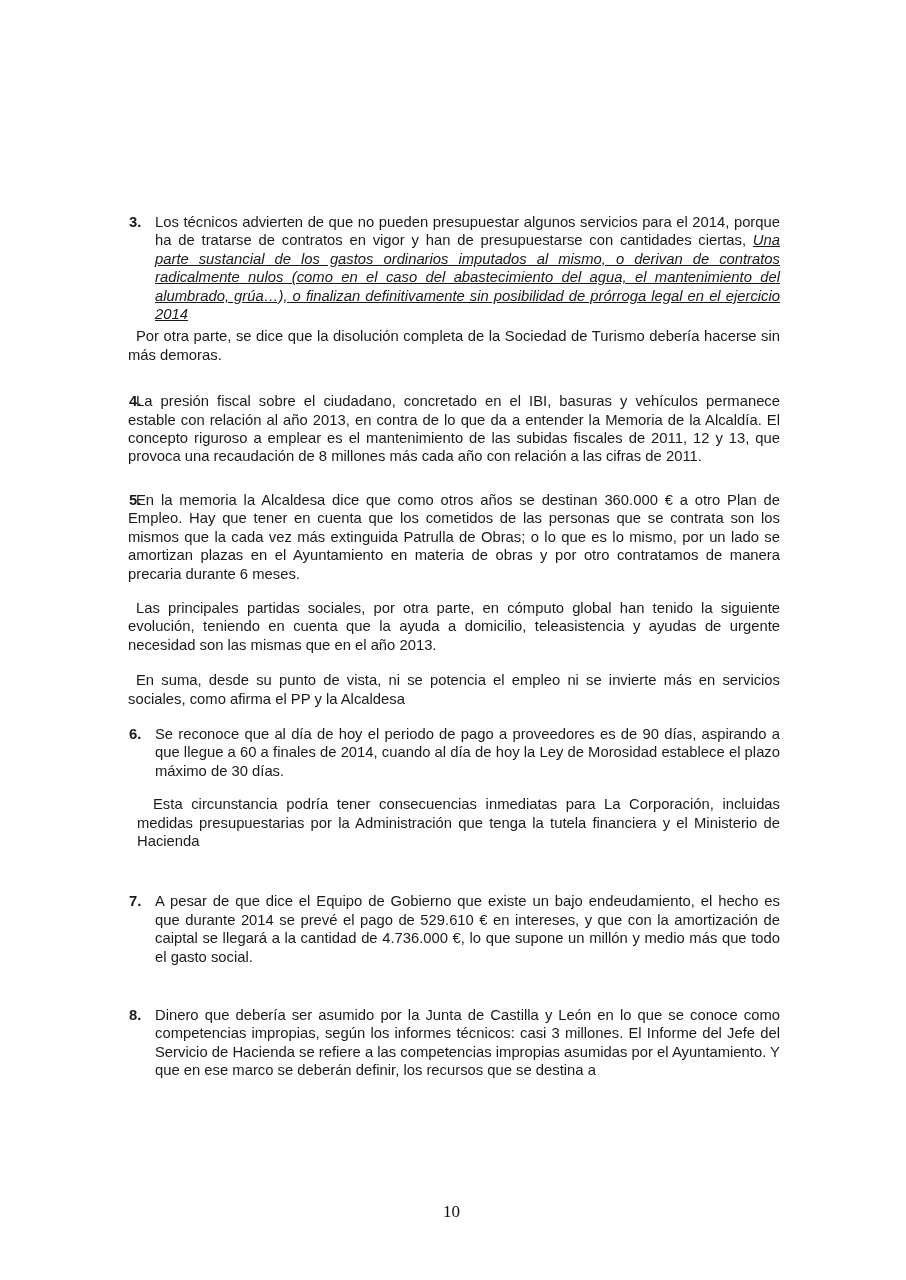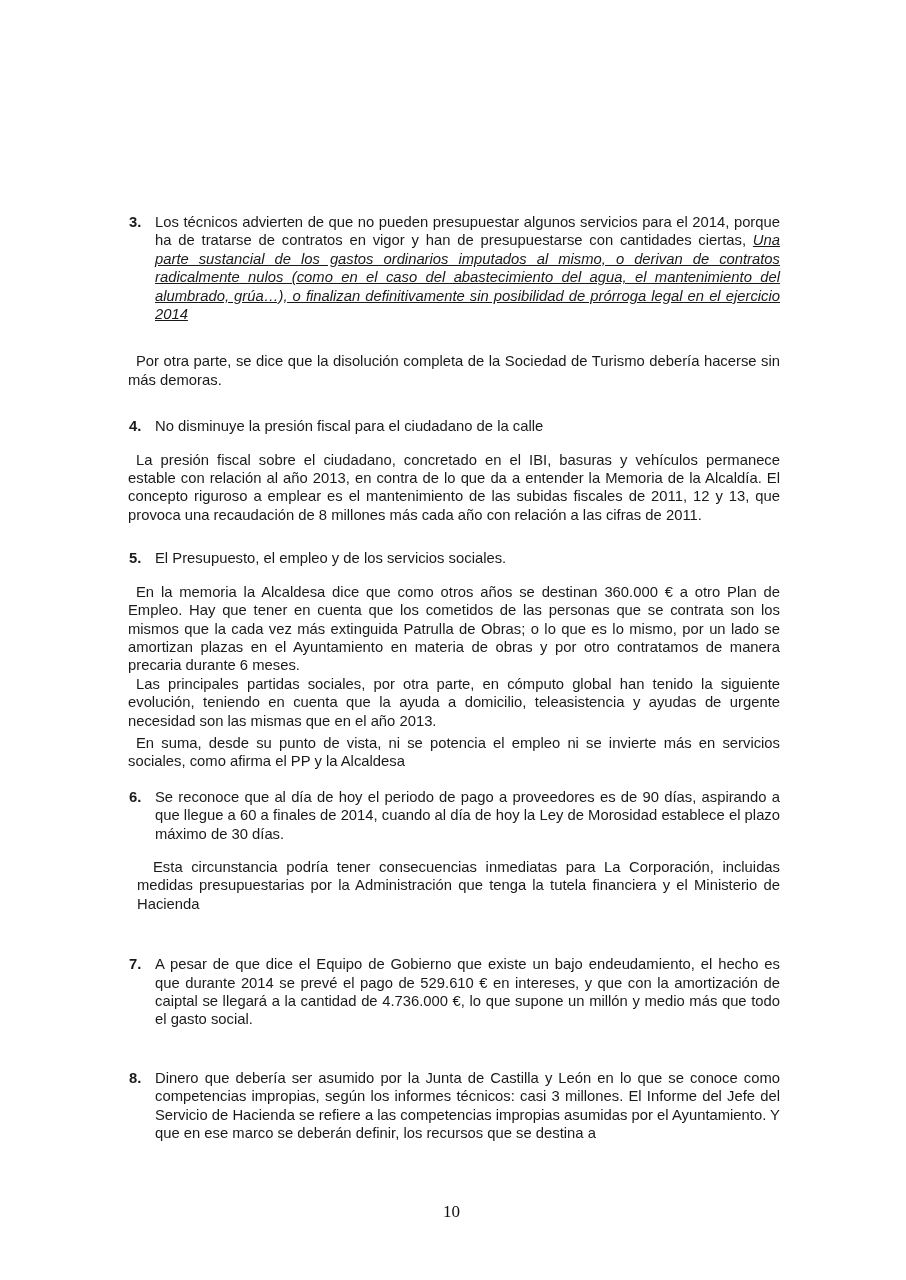--- a/index.html
+++ b/index.html
@@ -35,28 +35,28 @@
     top: 0;
     font-weight: bold;
   }
   .para {
     text-align: justify;
     text-indent: 8px;
   }
   .italic { font-style: italic; text-decoration: underline; }
 
   
-  .mt-p        { margin-top: 29px; }
+  .mt-p        { margin-top: 4px; }
   .mt-bajada   { margin-top: 15px; }
   .mt-item4    { margin-top: 28px; }
   .mt-presion  { margin-top: 15px; }
   .mt-item5    { margin-top: 25px; }
   .mt-memoria  { margin-top: 15px; }
-  .mt-partidas { }
-  .mt-suma     { margin-top: 4px; }
+  .mt-partidas { margin-top: 16px; }
+  .mt-suma     { margin-top: 17px; }
   .mt-item6    { margin-top: 17px; }
   .mt-circ     { margin-top: 15px; }
   .mt-item7    { margin-top: 42px; }
   .mt-item8    { margin-top: 40px; }
 
   .para-circ {
     padding-left: 9px;
     text-indent: 16px;
     text-align: justify;
   }
@@ -79,29 +79,27 @@
 
     <div class="list-item">
       <span class="num">3.</span>
       <span>Los técnicos advierten de que no pueden presupuestar algunos servicios para el 2014, porque ha de tratarse de contratos en vigor y han de presupuestarse con cantidades ciertas, </span><span class="italic">Una parte sustancial de los gastos ordinarios imputados al mismo, o derivan de contratos radicalmente nulos (como en el caso del abastecimiento del agua, el mantenimiento del alumbrado, grúa…), o finalizan definitivamente sin posibilidad de prórroga legal en el ejercicio 2014</span>
     </div>
 
     <div class="para mt-p">Por otra parte, se dice que la disolución completa de la Sociedad de Turismo debería hacerse sin más demoras.</div>
 
     <div class="list-item mt-item4">
       <span class="num">4.</span>
-      <span>No disminuye la presión fiscal para el ciudadano de la calle</span>
     </div>
 
     <div class="para mt-presion">La presión fiscal sobre el ciudadano, concretado en el IBI, basuras y vehículos permanece estable con relación al año 2013, en contra de lo que da a entender la Memoria de la Alcaldía. El concepto riguroso a emplear es el mantenimiento de las subidas fiscales de 2011, 12 y 13, que provoca una recaudación de 8 millones más cada año con relación a las cifras de 2011.</div>
 
 
     <div class="list-item mt-item5">
       <span class="num">5.</span>
-      <span>El Presupuesto, el empleo y de los servicios sociales.</span>
     </div>
 
     <div class="para mt-memoria">En la memoria la Alcaldesa dice que como otros años se destinan 360.000 € a otro Plan de Empleo. Hay que tener en cuenta que los cometidos de las personas que se contrata son los mismos que la cada vez más extinguida Patrulla de Obras; o lo que es lo mismo, por un lado se amortizan plazas en el Ayuntamiento en materia de obras y por otro contratamos de manera precaria durante 6 meses.</div>
 
     <div class="para mt-partidas">Las principales partidas sociales, por otra parte, en cómputo global han tenido la siguiente evolución, teniendo en cuenta que la ayuda a domicilio, teleasistencia y ayudas de urgente necesidad son las mismas que en el año 2013.</div>
 
     <div class="para mt-suma">En suma, desde su punto de vista, ni se potencia el empleo ni se invierte más en servicios sociales, como afirma el PP y la Alcaldesa</div>
 
     <div class="list-item mt-item6">
       <span class="num">6.</span>

